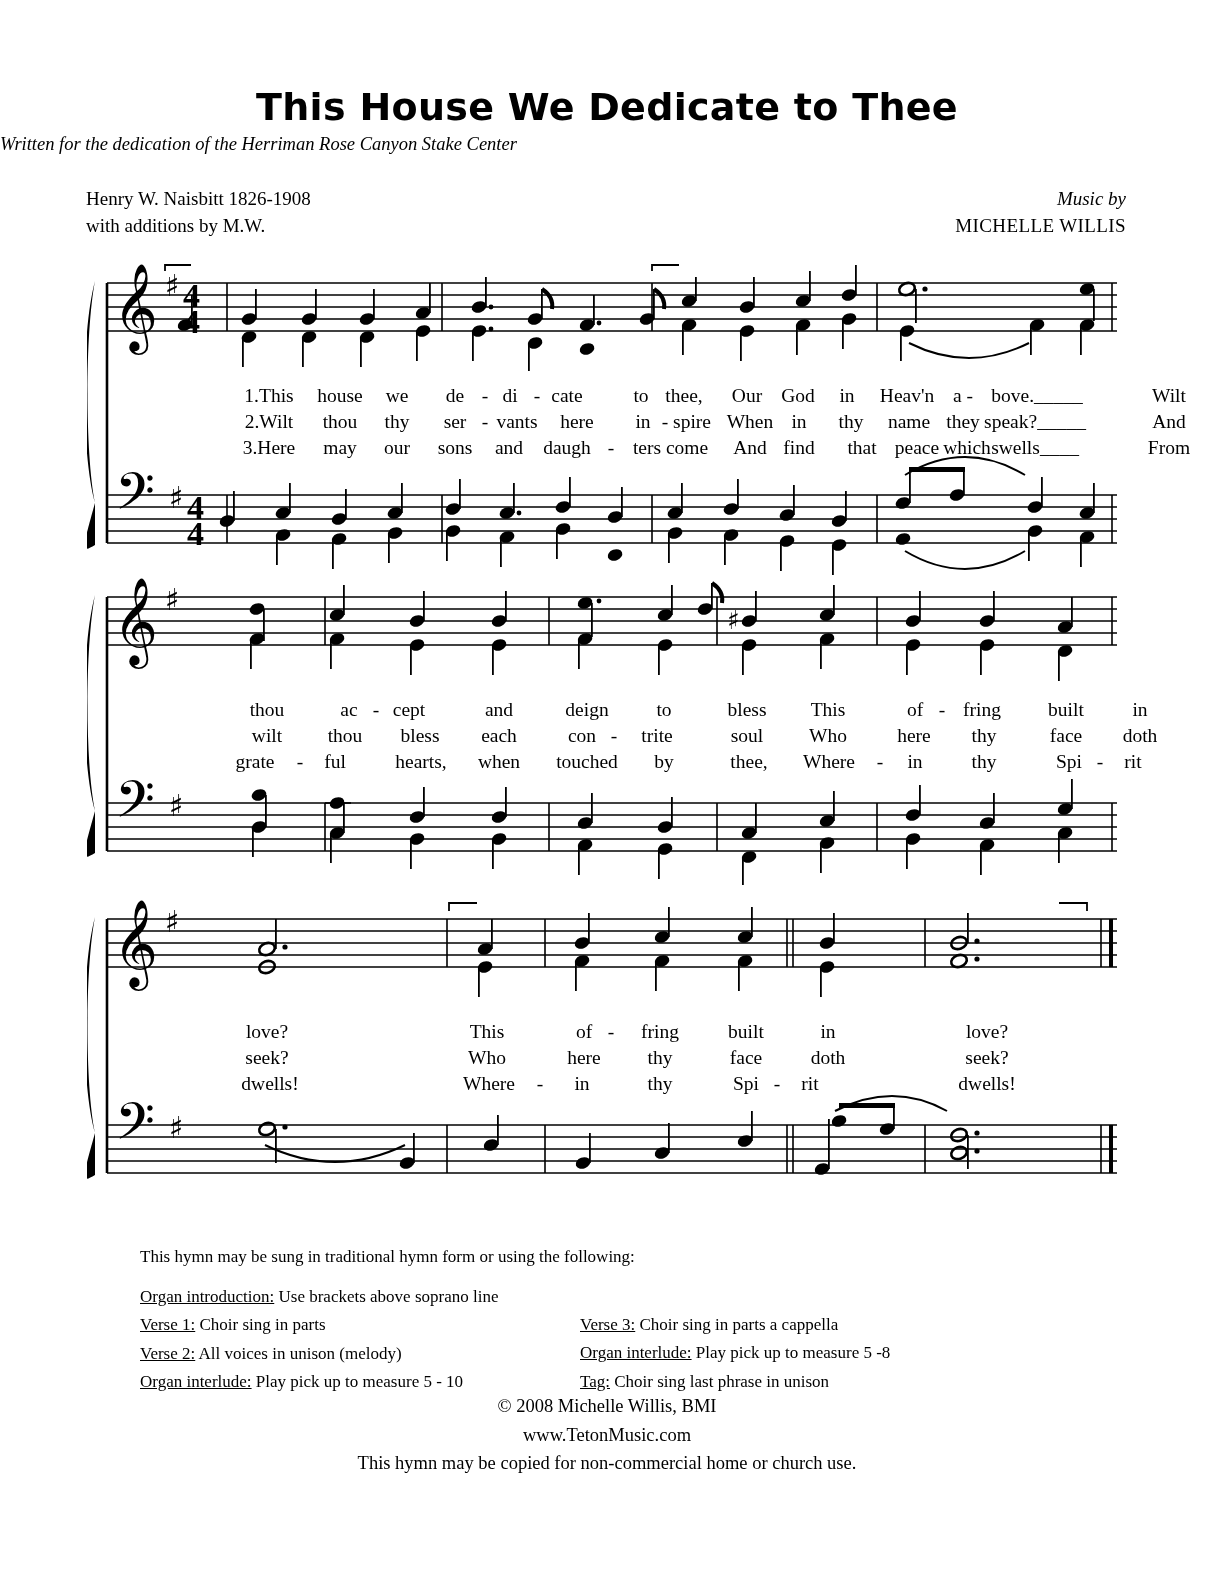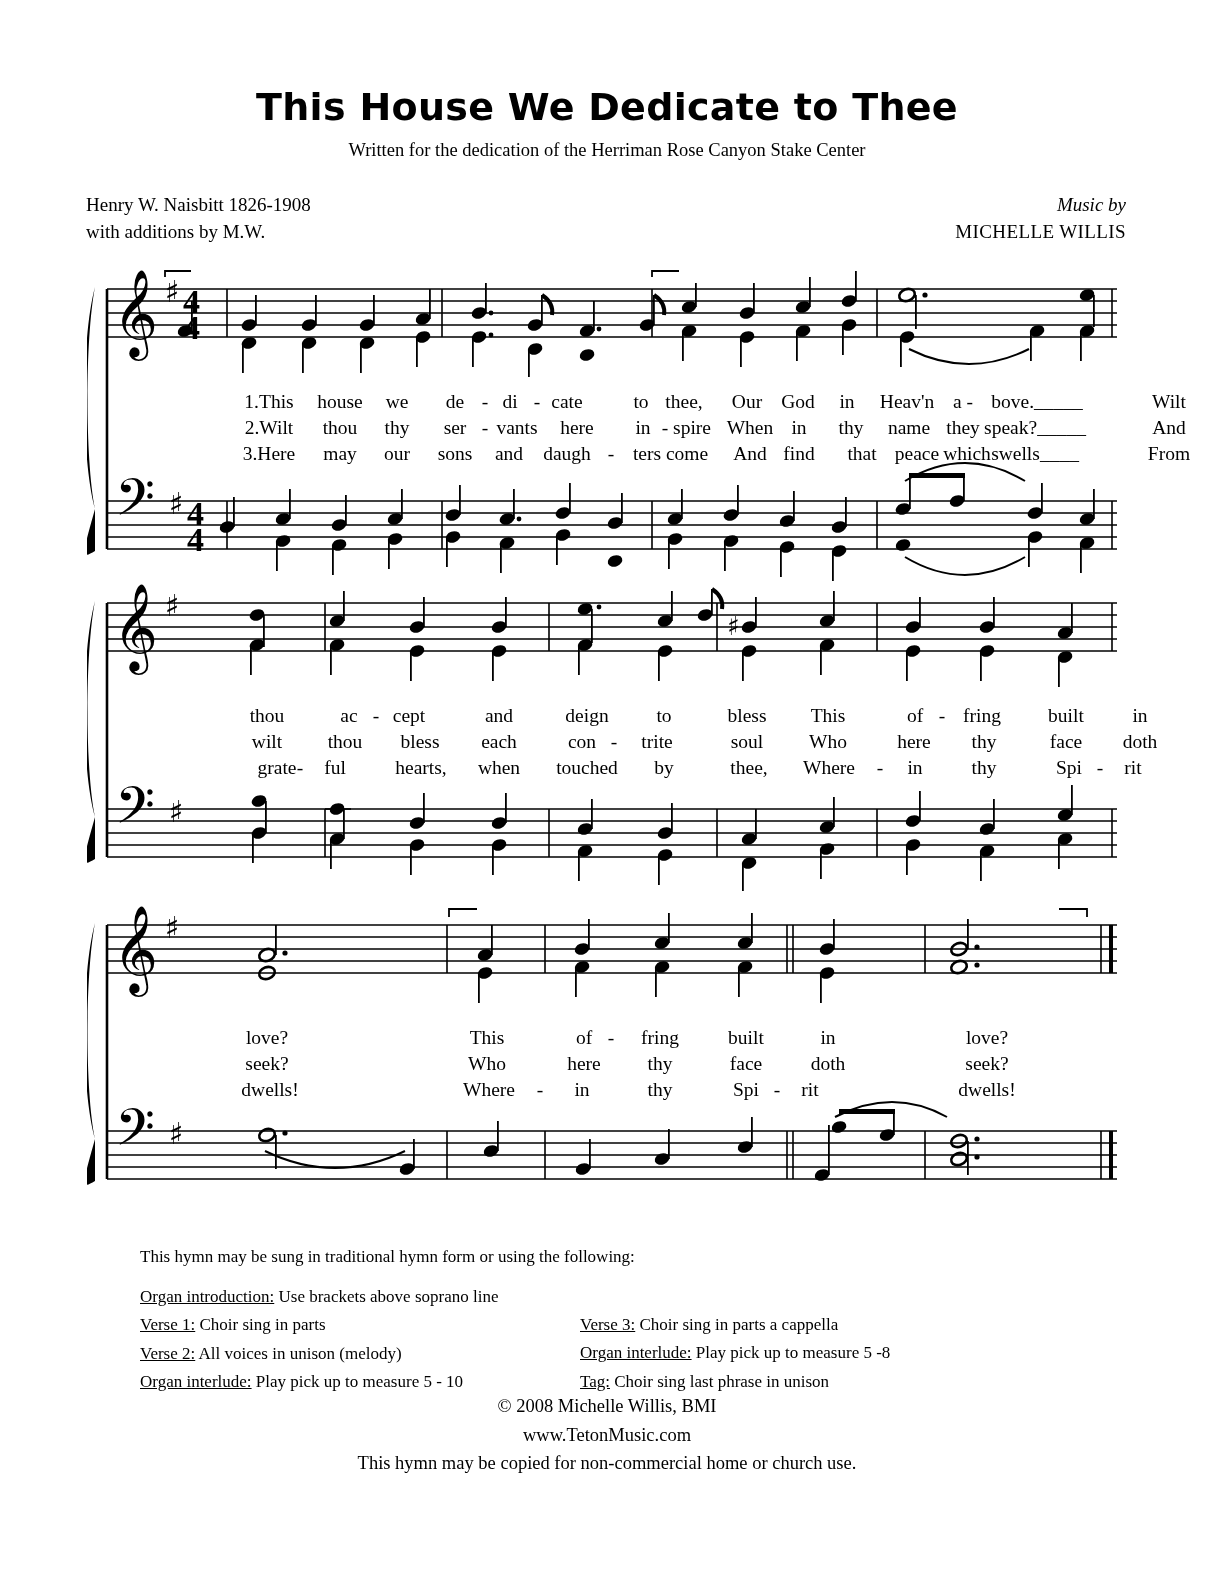--- a/index.html
+++ b/index.html
@@ -20,24 +20,25 @@
   .title {
     text-align: center;
     font-family: "DejaVu Sans", sans-serif;
     font-weight: bold;
     font-size: 38px;
     letter-spacing: 0.3px;
     margin-top: 88px;
     line-height: 1.05;
   }
   .subtitle {
-    text-align: center;
+    text-align: left;
     font-family: "Liberation Serif", serif;
+    font-style: italic;
     font-size: 18.5px;
-    margin-top: 12px;
+    margin-top: 6px;
   }
   .credits {
     position: relative;
     margin-top: 30px;
     height: 60px;
   }
   .credit-left {
     position: absolute;
     left: 86px;
     top: 0;
@@ -567,21 +568,21 @@
         <span class="lyric-word" style="left: 527px;">-</span>
         <span class="lyric-word" style="left: 570px;">trite</span>
         <span class="lyric-word" style="left: 660px;">soul</span>
         <span class="lyric-word" style="left: 741px;">Who</span>
         <span class="lyric-word" style="left: 827px;">here</span>
         <span class="lyric-word" style="left: 897px;">thy</span>
         <span class="lyric-word" style="left: 979px;">face</span>
         <span class="lyric-word" style="left: 1053px;">doth</span>
       </div>
     <div class="lyric-line" id="s2-l3" style="top:174px">
-        <span class="lyric-word" style="left: 190px;">grate</span>
+        <span class="lyric-word" style="left: 168px;">grate</span>
         <span class="lyric-word" style="left: 213px;">-</span>
         <span class="lyric-word" style="left: 248px;">ful</span>
         <span class="lyric-word" style="left: 334px;">hearts,</span>
         <span class="lyric-word" style="left: 412px;">when</span>
         <span class="lyric-word" style="left: 500px;">touched</span>
         <span class="lyric-word" style="left: 577px; text-align: right;">by</span>
         <span class="lyric-word" style="left: 662px;">thee,</span>
         <span class="lyric-word" style="left: 742px;">Where</span>
         <span class="lyric-word" style="left: 793px;">-</span>
         <span class="lyric-word" style="left: 828px;">in</span>

